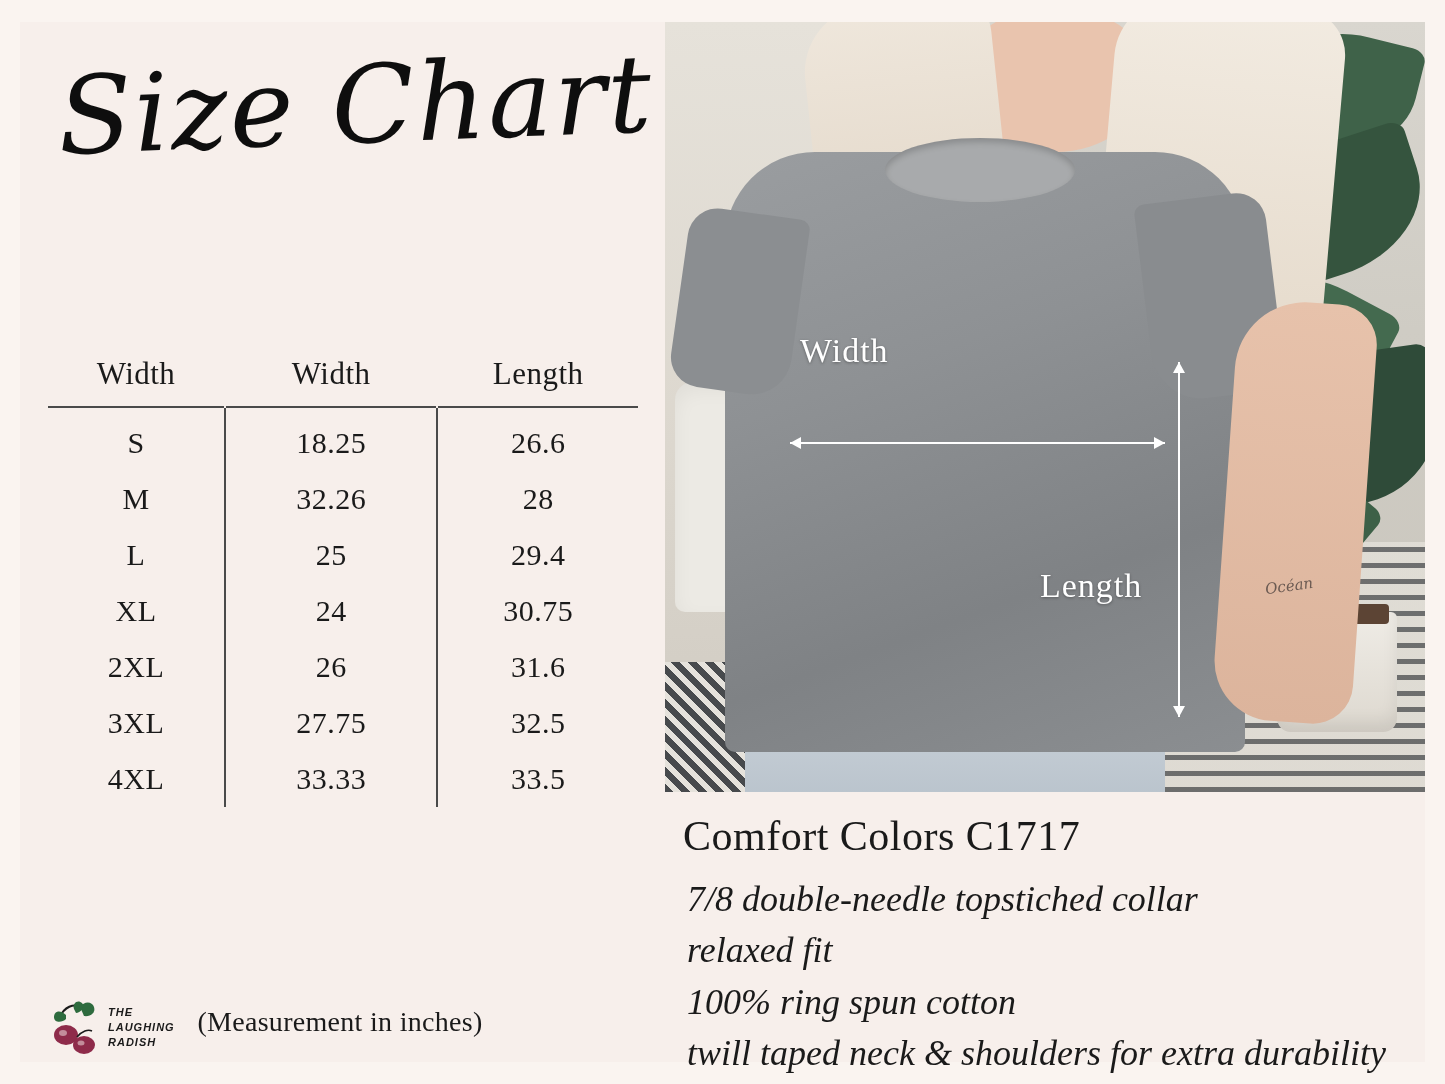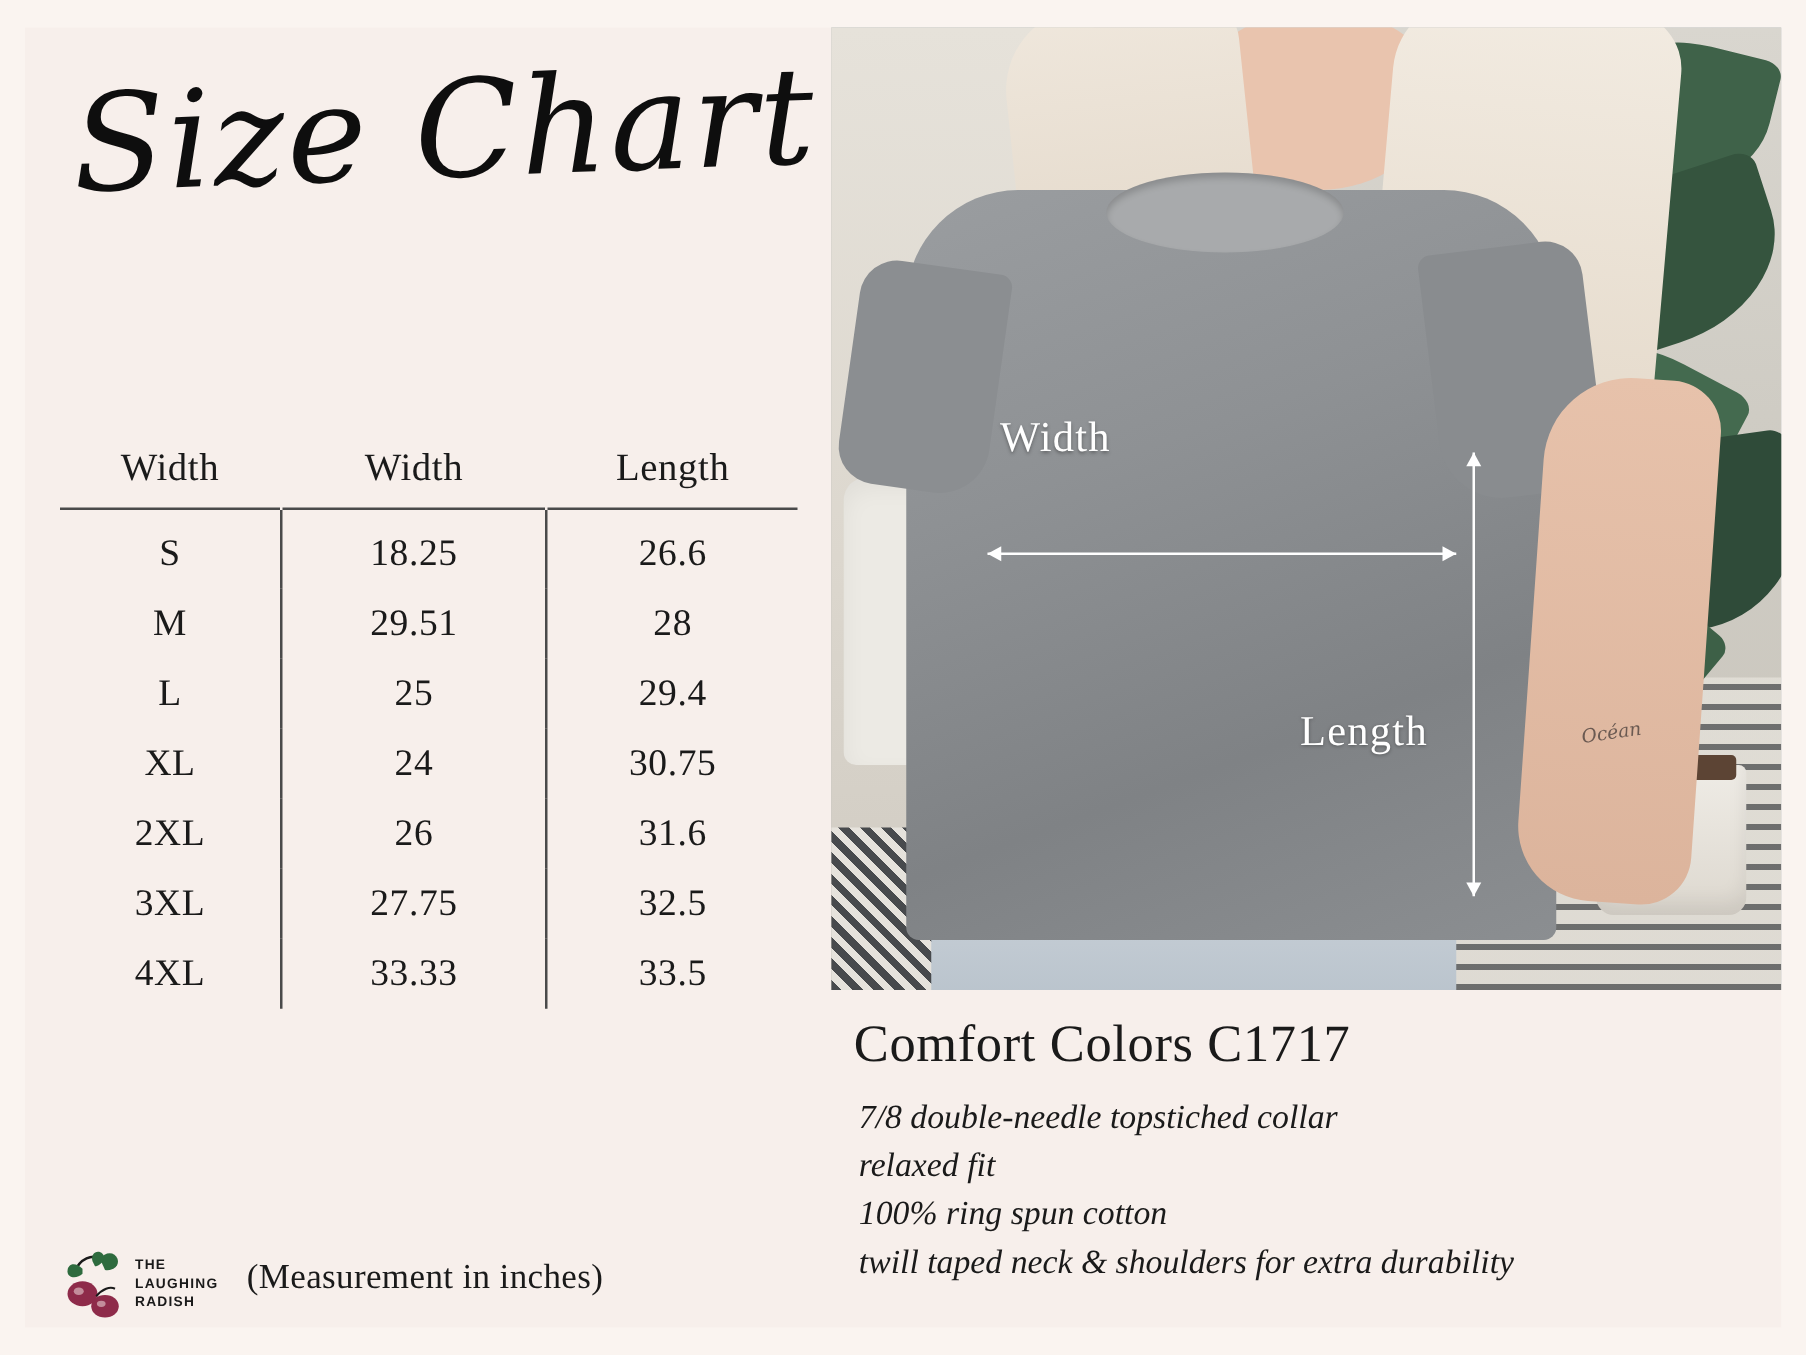--- a/index.html
+++ b/index.html
@@ -111,21 +111,21 @@
     position: absolute;
     left: 58px;
     top: 8px;
     font-family: "Liberation Sans", sans-serif;
     font-size: 11px;
     line-height: 1.35;
     letter-spacing: 1px;
     color: #1a1a1a;
     font-weight: 700;
   }
-  .logo .logo-text div { white-space: nowrap; }
+  .logo .logo-text div { white-space: nowrap; font-style: italic; }
 
   
   .right {
     position: absolute;
     left: 645px;
     top: 0;
     width: 760px;
     height: 1040px;
   }
   .photo {
@@ -277,21 +277,21 @@
 
   
   .product-name {
     position: absolute; left: 18px; top: 790px;
     font-size: 42px; color: #1a1a1a; letter-spacing: 0.5px;
   }
   .features {
     position: absolute; left: 22px; top: 852px;
     width: 740px;
     font-style: italic;
-    font-size: 27px;
+    font-size: 36px;
     line-height: 1.43;
     color: #1a1a1a;
   }
   .features div { white-space: nowrap; }
 </style>
 </head>
 <body>
 
 <div class="page">
   <div class="card">
@@ -310,21 +310,21 @@
             </tr>
           </thead>
           <tbody>
             <tr>
               <td class="col-size">S</td>
               <td class="col-w">18.25</td>
               <td class="col-l">26.6</td>
             </tr>
             <tr>
               <td class="col-size">M</td>
-              <td class="col-w">29.51</td>
+              <td class="col-w">32.26</td>
               <td class="col-l">28</td>
             </tr>
             <tr>
               <td class="col-size">L</td>
               <td class="col-w">25</td>
               <td class="col-l">29.4</td>
             </tr>
             <tr>
               <td class="col-size">XL</td>
               <td class="col-w">24</td>

